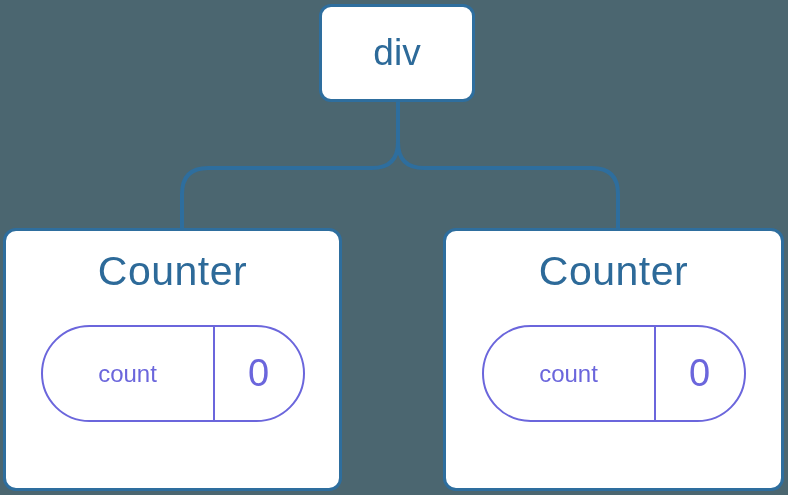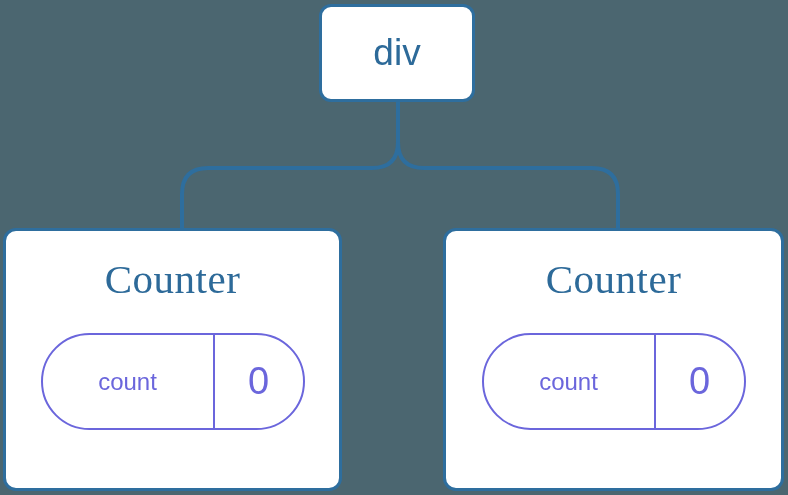--- a/index.html
+++ b/index.html
@@ -54,26 +54,25 @@
     background: var(--node-bg);
     border: 3px solid var(--node-border);
     border-radius: 13px;
     display: flex;
     flex-direction: column;
     align-items: center;
   }
   .component-card.left  { left: 3px;  width: 339px; }
   .component-card.right { left: 443px; width: 341px; }
   .component-title {
-    margin-top: 24px;
+    margin-top: 16px;
     font-size: 41px;
     line-height: 48px;
     letter-spacing: 0.5px;
     color: var(--node-text);
-    font-family: Liberation Serif, serif;
   }
   .state-pill {
     margin-top: 30px;
     width: 264px;
     height: 97px;
     border: 2px solid var(--state-border);
     border-radius: 50px;
     display: flex;
     align-items: stretch;
     overflow: hidden;

